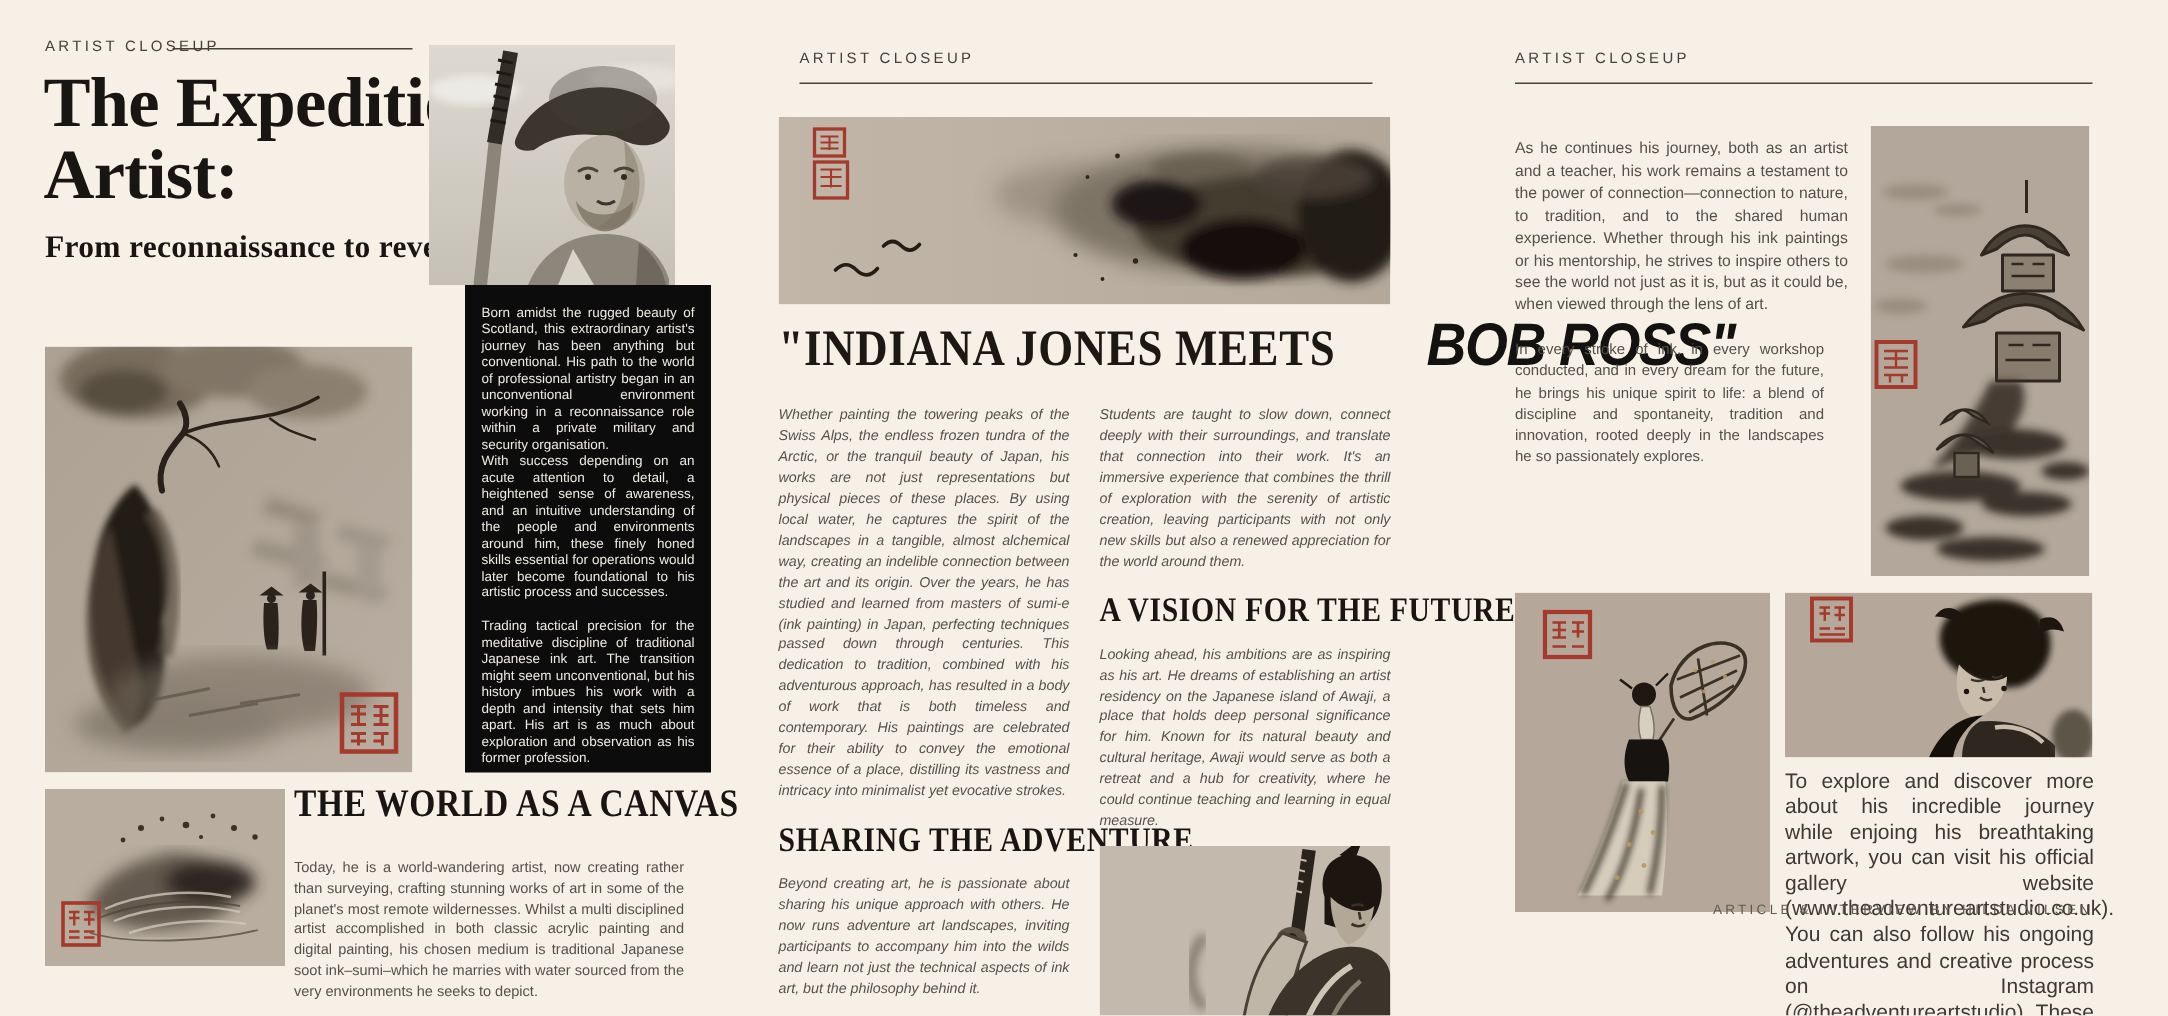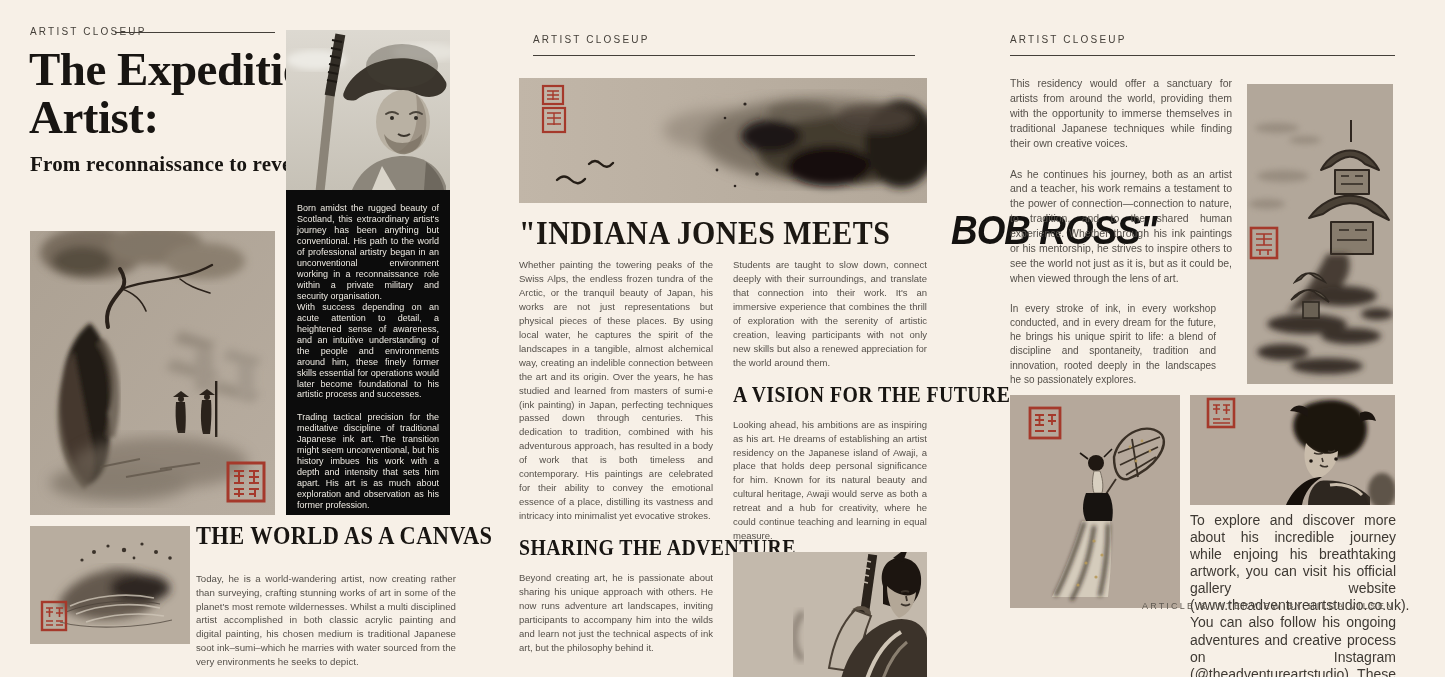--- a/index.html
+++ b/index.html
@@ -6,31 +6,31 @@
   .spread{position:relative;width:1445px;height:677px;background:#f7f0e7;overflow:hidden;
           font-family:"Liberation Sans",sans-serif;color:#55504a;}
   .abs{position:absolute;}
   .kicker{font-size:10px;letter-spacing:2.2px;color:#45403a;font-weight:400;}
   .kline{height:1px;background:#45403a;}
   .serif{font-family:"Liberation Serif",serif;color:#181512;}
   .title{font-size:47px;line-height:1.02;font-weight:700;letter-spacing:-0.5px;}
   .subtitle{font-size:21px;font-weight:700;letter-spacing:0.2px;}
   .sechead{font-weight:700;white-space:nowrap;transform:scaleX(.86);transform-origin:left;letter-spacing:0.5px;}
   .body-sm{font-size:9.5px;line-height:1.47;text-align:justify;color:#55504a;margin-top:20px;}
-  .blackbox{background:#0c0c0c;color:#eeeae2;padding:13px 11px;font-size:9px;line-height:1.22;text-align:justify;box-sizing:border-box;}
+  .blackbox{background:#0c0c0c;color:#eeeae2;padding:13px 11px;font-size:9px;line-height:1.22;text-align:justify;box-sizing:border-box;margin-left:24px;}
   .blackbox p{margin:0;}
   .blackbox p.gap{margin-top:12px;}
   .quote-row{display:flex;align-items:baseline;gap:10px;white-space:nowrap;}
   .quote-serif{font-family:"Liberation Serif",serif;font-weight:700;font-size:34px;color:#1c1813;transform:scaleX(.88);transform-origin:left;letter-spacing:0.5px;}
   .quote-bold{font-style:italic;font-weight:700;font-size:40px;color:#141210;letter-spacing:-1px;transform:scaleX(.92);transform-origin:left;}
   .img-frame{overflow:hidden;}
   .img-frame svg{display:block;width:100%;height:100%;}
   .cta{font-size:14px;line-height:1.22;font-weight:400;text-align:justify;color:#3e3933;}
   .byline{font-size:9px;letter-spacing:2.2px;color:#5f5a52;}
-  .mid-body p{margin:0 0 0 0;}
+  .mid-body p{margin:12px 0 0 0;font-style:italic;}
 </style>
 </head>
 <body>
 
 <div class="spread">
 
   <div class="abs kicker" style="left:30px;top:26px;">ARTIST CLOSEUP</div>
   <div class="abs kline" style="left:115px;top:32px;width:160px;"></div>
 
   <h1 class="abs serif title" style="left:29px;top:46px;width:430px;margin:0;">The Expedition Artist:</h1>
@@ -189,21 +189,21 @@
       <path d="M112,104 q6,4 12,0" stroke="#3a342c" stroke-width="2" fill="none"></path>
       <path d="M98,104 C100,118 112,126 120,124 C130,122 136,114 136,104 C126,116 106,116 98,104 Z" fill="#7a7062" opacity=".75"></path>
       <path d="M66,160 C76,136 96,126 118,126 C140,126 154,138 160,156 L160,160 Z" fill="#8c867b"></path>
       <path d="M96,136 l14,24 l-24,0 z" fill="#d9d4c9"></path>
       <path d="M140,132 C150,140 156,150 158,160 l-20,0 z" fill="#6e685e"></path>
     </svg>
   </div>
 
   <div class="abs blackbox" style="left:286px;top:190px;width:164px;height:325px;">
     <p>Born amidst the rugged beauty of Scotland, this extraordinary artist's journey has been anything but conventional. His path to the world of professional artistry began in an unconventional environment working in a reconnaissance role within a private military and security organisation.</p>
-    <p>With success depending on an acute attention to detail, a heightened sense of awareness, and an intuitive understanding of the people and environments around him, these finely former skills essential for operations would later become foundational to his artistic process and successes.</p>
+    <p>With success depending on an acute attention to detail, a heightened sense of awareness, and an intuitive understanding of the people and environments around him, these finely honed skills essential for operations would later become foundational to his artistic process and successes.</p>
     <p class="gap">Trading tactical precision for the meditative discipline of traditional Japanese ink art. The transition might seem unconventional, but his history imbues his work with a depth and intensity that sets him apart. His art is as much about exploration and observation as his former profession.</p>
   </div>
 
   <div class="abs serif sechead" style="left:196px;top:521px;font-size:26px;">THE WORLD AS A CANVAS</div>
   <div class="abs body-sm" style="left:196px;top:552px;width:260px;font-size:9.7px;line-height:1.42;">Today, he is a world-wandering artist, now creating rather than surveying, crafting stunning works of art in some of the planet's most remote wildernesses. Whilst a multi disciplined artist accomplished in both classic acrylic painting and digital painting, his chosen medium is traditional Japanese soot ink–sumi–which he marries with water sourced from the very environments he seeks to depict.</div>
 
   <div class="abs kicker" style="left:533px;top:34px;">ARTIST CLOSEUP</div>
   <div class="abs kline" style="left:533px;top:55px;width:382px;"></div>
 
   <div class="abs img-frame" style="left:519px;top:78px;width:408px;height:125px;">
@@ -298,21 +298,20 @@
         <path d="M134,127 C142,104 154,88 168,80" stroke="#cfc5b6" stroke-width="4" fill="none"></path>
         <path d="M150,127 C156,110 164,98 174,90" stroke="#8a7f70" stroke-width="3" fill="none"></path>
       </svg>
     </div>
   </div>
 
   <div class="abs kicker" style="left:1010px;top:34px;">ARTIST CLOSEUP</div>
   <div class="abs kline" style="left:1010px;top:55px;width:385px;"></div>
 
   <div class="abs" style="left:1010px;top:76px;width:222px;">
-    <p class="body-sm" style="font-size:10.5px;line-height:1.42;margin:0;">This residency would offer a sanctuary for artists from around the world, providing them with the opportunity to immerse themselves in traditional Japanese techniques while finding their own creative voices.</p>
     <p class="body-sm" style="font-size:10.5px;line-height:1.42;margin:16px 0 0 0;">As he continues his journey, both as an artist and a teacher, his work remains a testament to the power of connection—connection to nature, to tradition, and to the shared human experience. Whether through his ink paintings or his mentorship, he strives to inspire others to see the world not just as it is, but as it could be, when viewed through the lens of art.</p>
     <p class="body-sm" style="font-size:10px;line-height:1.42;margin:16px 16px 0 0;">In every stroke of ink, in every workshop conducted, and in every dream for the future, he brings his unique spirit to life: a blend of discipline and spontaneity, tradition and innovation, rooted deeply in the landscapes he so passionately explores.</p>
   </div>
 
   <div class="abs img-frame" style="left:1247px;top:84px;width:146px;height:300px;">
     <svg viewBox="0 0 146 300" preserveAspectRatio="none">
       <defs>
           <filter id="b3g">
             <feGaussianBlur stdDeviation="3"></feGaussianBlur>
           </filter>

